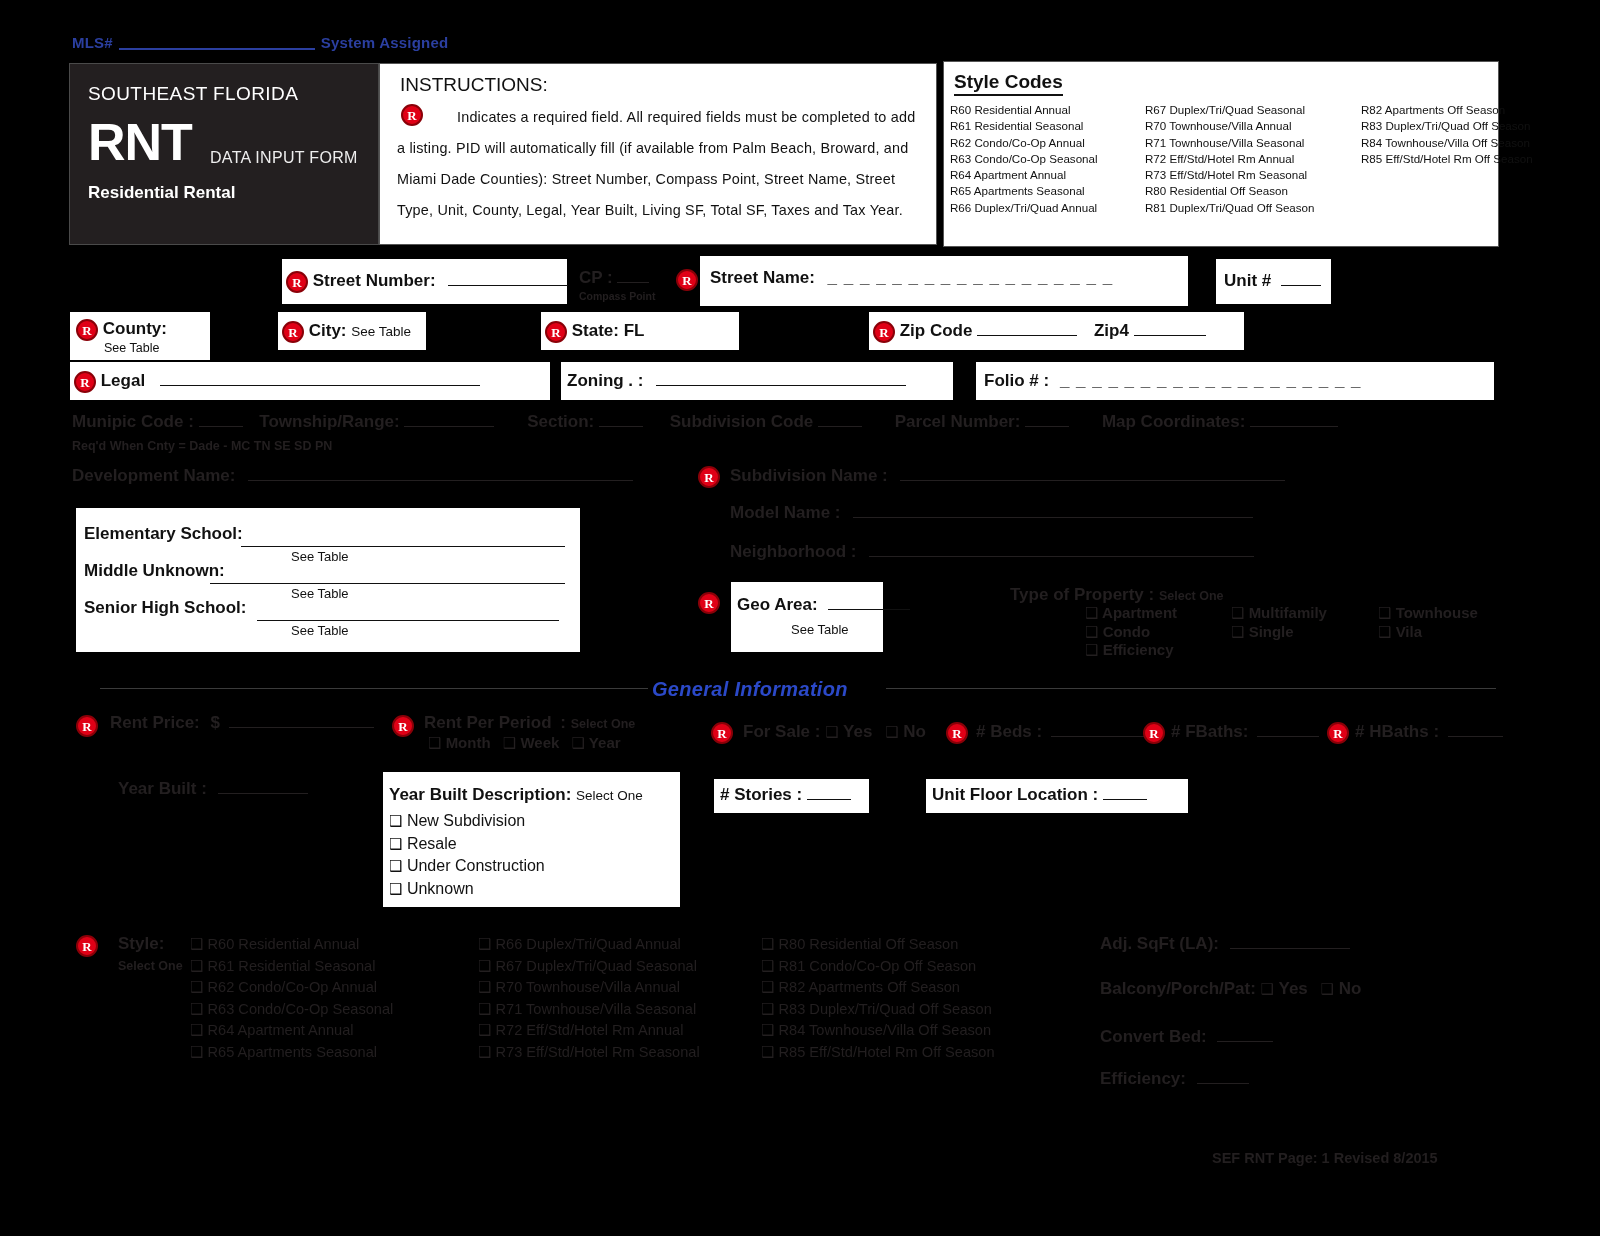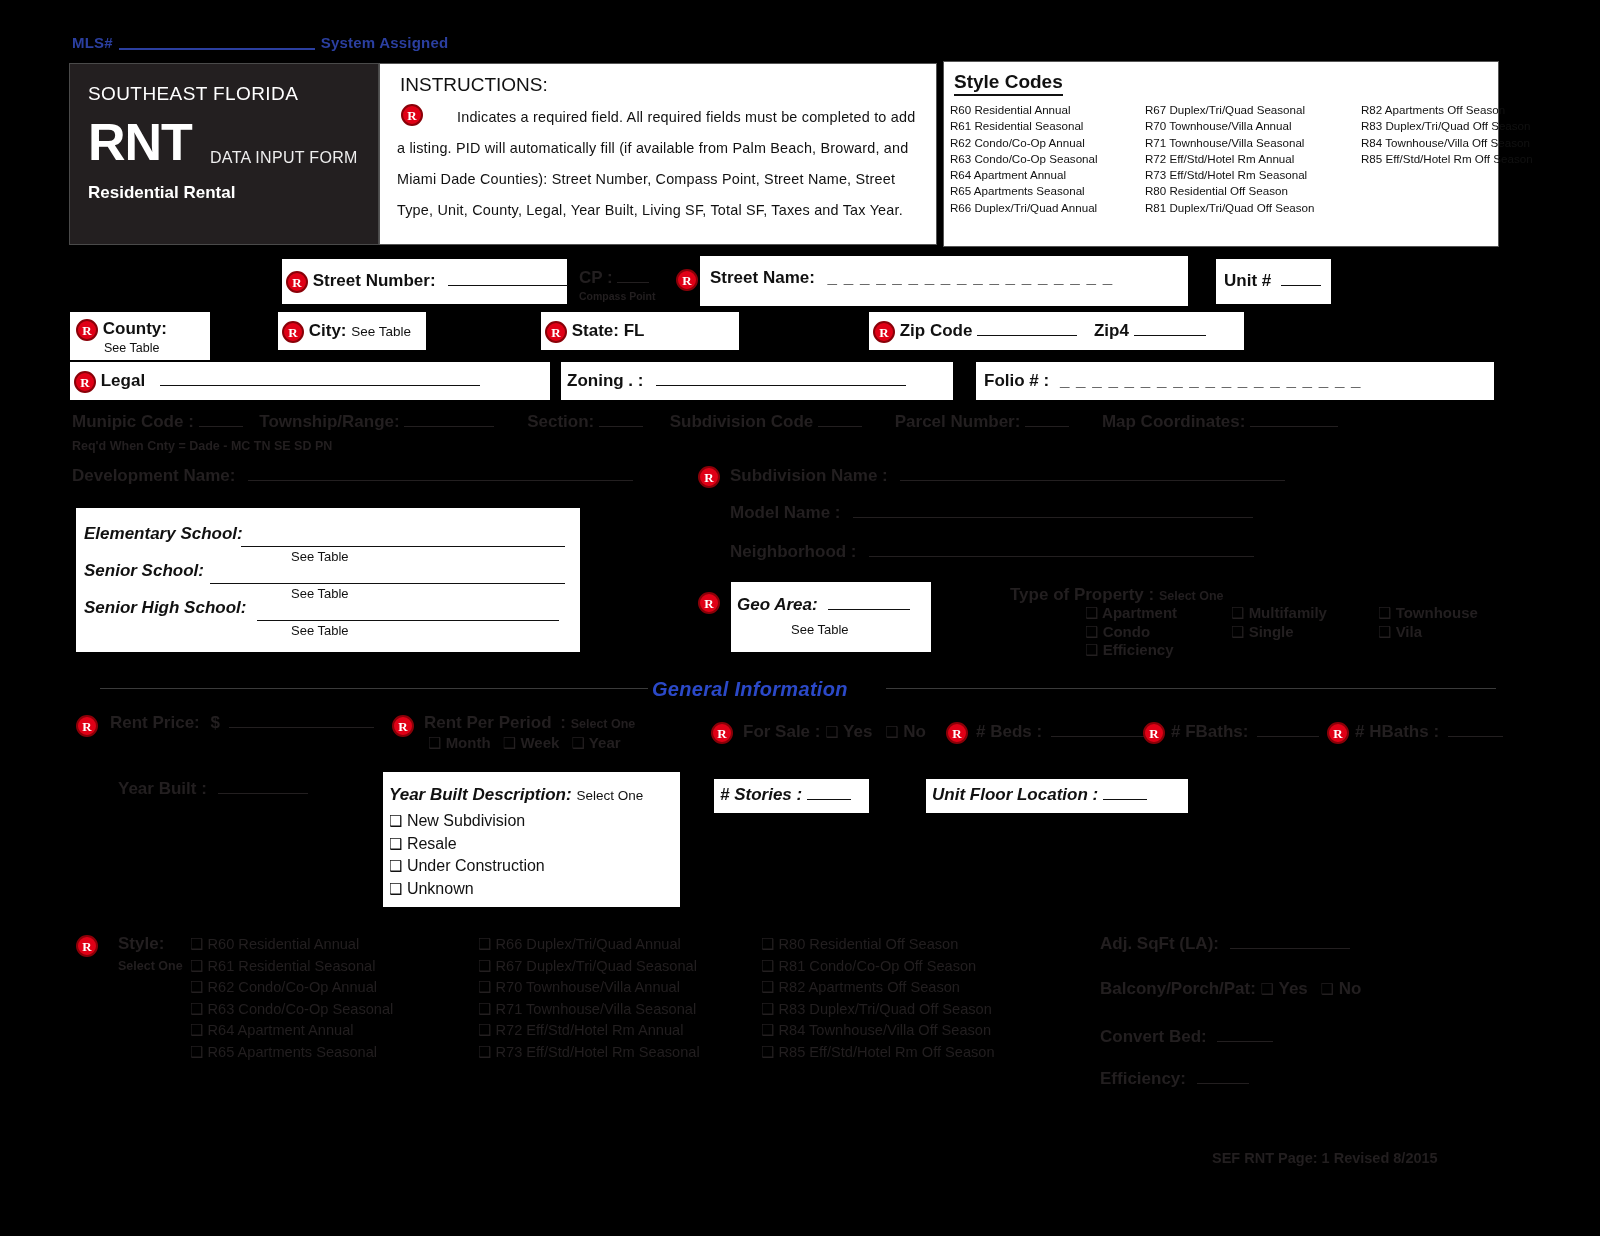--- a/index.html
+++ b/index.html
@@ -7,21 +7,21 @@
   body {
     width:1600px; height:1236px; position:relative;
     font-family:"Liberation Sans", sans-serif;
     color:#fff; overflow:hidden;
   }
   .page { position:absolute; inset:0; background:#000; }
 
   
   .abs { position:absolute; }              
   .ital { }
-  .bold { font-weight:bold;font-style:italic; }
+  .bold { font-weight:bold; }
 
   
   .rbadge {
     display:inline-block; width:22px; height:22px; border-radius:50%;
     background:#e00016; border:2px solid #8a0008; color:#fff;
     font-weight:bold; font-size:13px; line-height:19px; text-align:center;
     font-family:"Liberation Serif", serif; vertical-align:middle;
   }
 
   .cb { font-family:"DejaVu Sans", sans-serif; font-size:15px; }
@@ -242,31 +242,31 @@
   <div class="faint" style="left:730px; top:542px; font-size:17px;">
     <span>Neighborhood  :</span>
     <span class="u" style="width:385px; margin-left:8px;"></span>
   </div>
 
   <div class="fbox" style="left:76px; top:508px; width:504px; height:144px;">
     <div class="lbl bold" style="left:8px; top:16px; font-size:17px;">Elementary School:</div>
     <div class="abs" style="left:165px; top:38px; width:324px; border-bottom:1.6px solid #111;"></div>
     <div class="lbl ital" style="left:215px; top:41px; font-size:13px;">See Table</div>
 
-    <div class="lbl bold" style="left:8px; top:53px; font-size:17px;">Senior School:</div>
+    <div class="lbl bold" style="left:8px; top:53px; font-size:17px;">Middle Unknown:</div>
     <div class="abs" style="left:134px; top:75px; width:355px; border-bottom:1.6px solid #111;"></div>
     <div class="lbl ital" style="left:215px; top:78px; font-size:13px;">See Table</div>
 
     <div class="lbl bold" style="left:8px; top:90px; font-size:17px;">Senior High School:</div>
     <div class="abs" style="left:181px; top:112px; width:302px; border-bottom:1.6px solid #111;"></div>
     <div class="lbl ital" style="left:215px; top:115px; font-size:13px;">See Table</div>
   </div>
 
   <span class="rbadge abs" style="left:698px; top:592px;">R</span>
-  <div class="fbox" style="left:731px; top:582px; width:200px; height:70px;padding-left:36px;">
+  <div class="fbox" style="left:731px; top:582px; width:152px; height:70px;padding-left:36px;">
     <div class="lbl bold" style="left:6px; top:13px; font-size:17px;">
       <span>Geo Area:</span>
       <span class="blank" style="width:82px; margin-left:6px;"></span>
     </div>
     <div class="lbl ital" style="left:60px; top:40px; font-size:13px;">See Table</div>
   </div>
 
   <div class="faint" style="left:1010px; top:585px; font-size:17px;">
     <span>Type of Property :</span>
     <span style="font-size:12.5px;">Select One</span>

